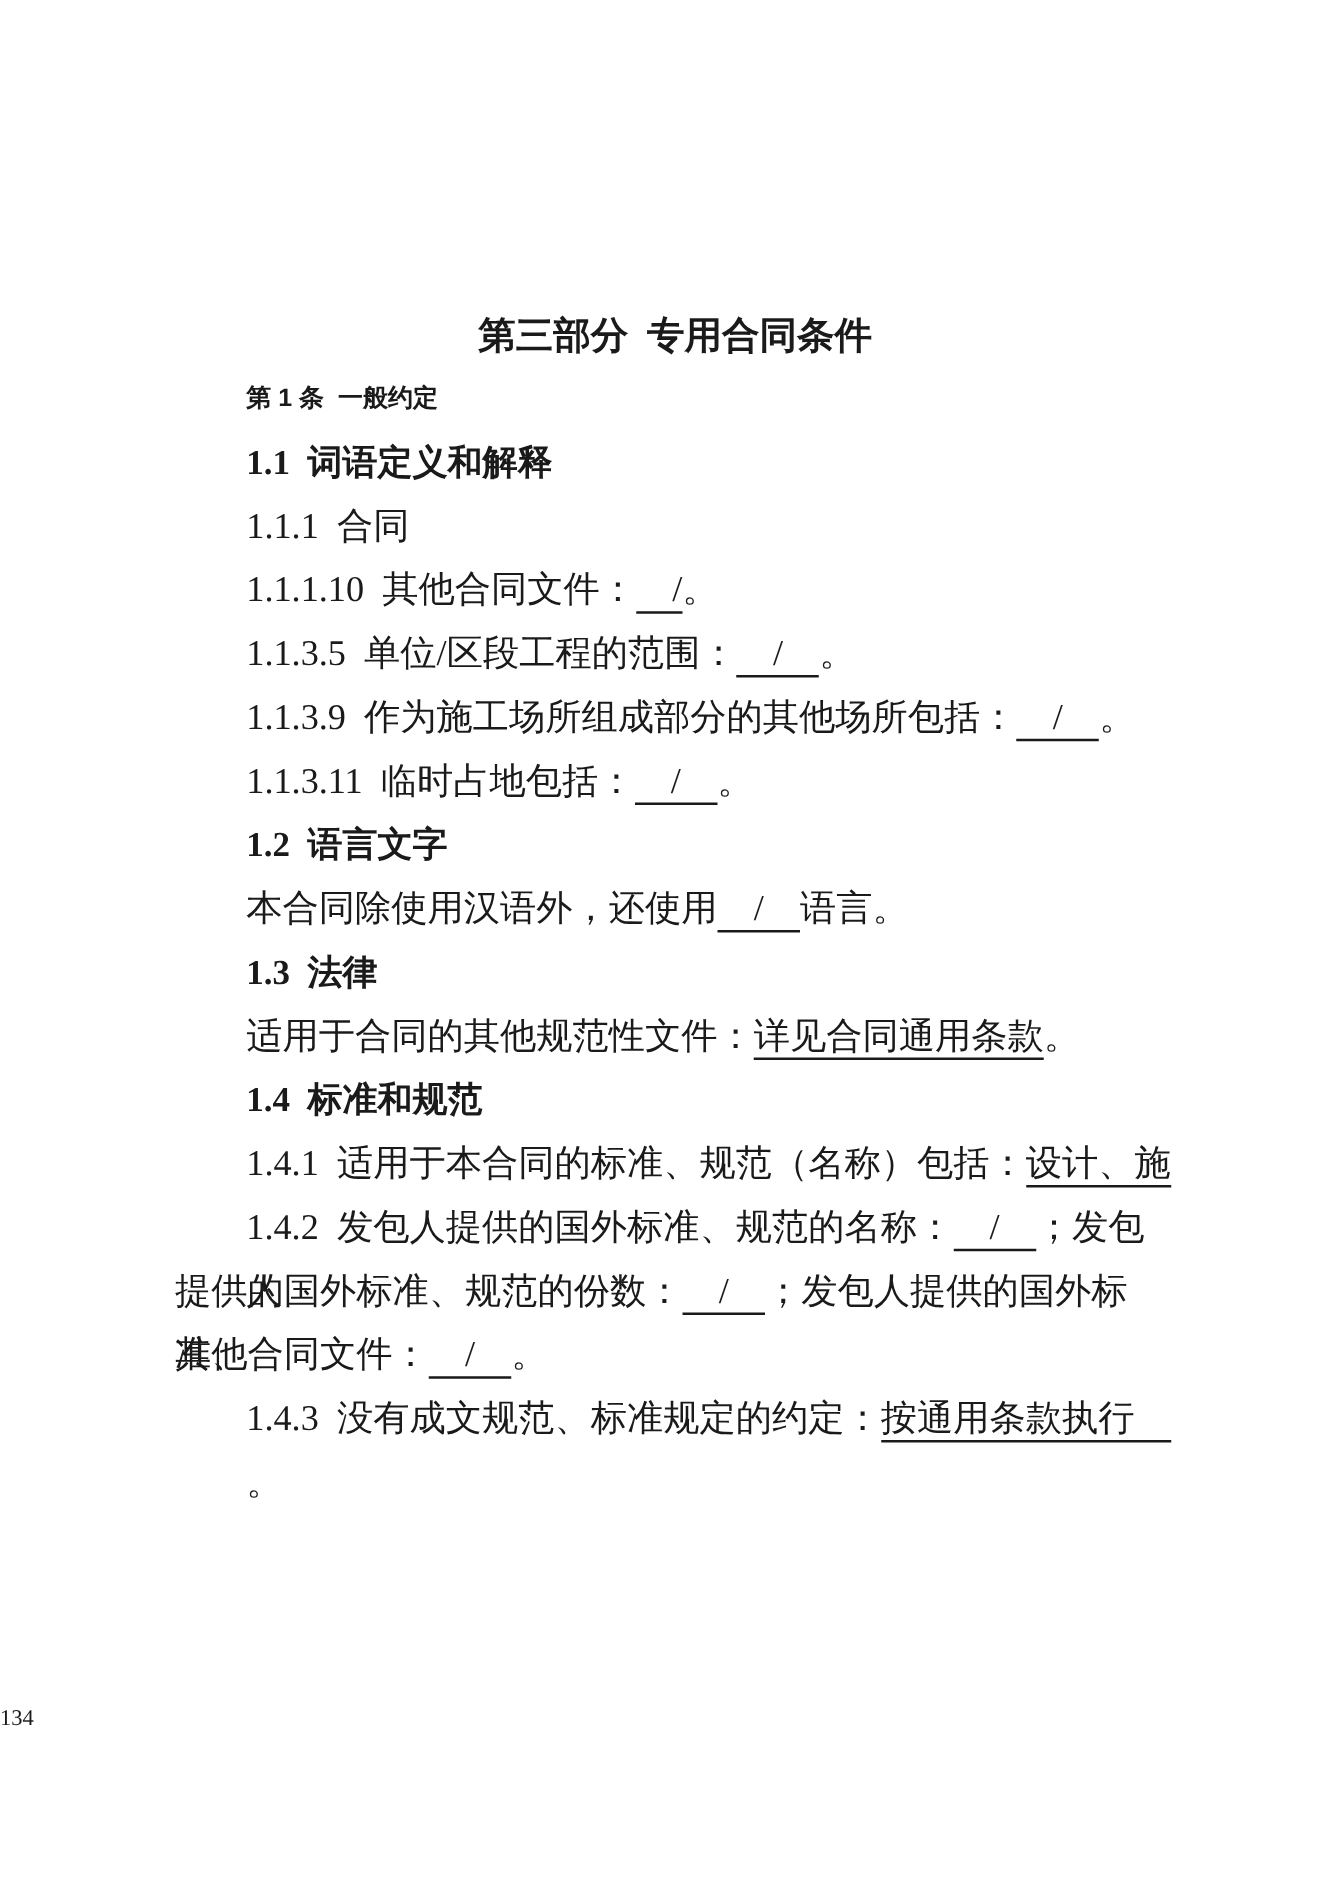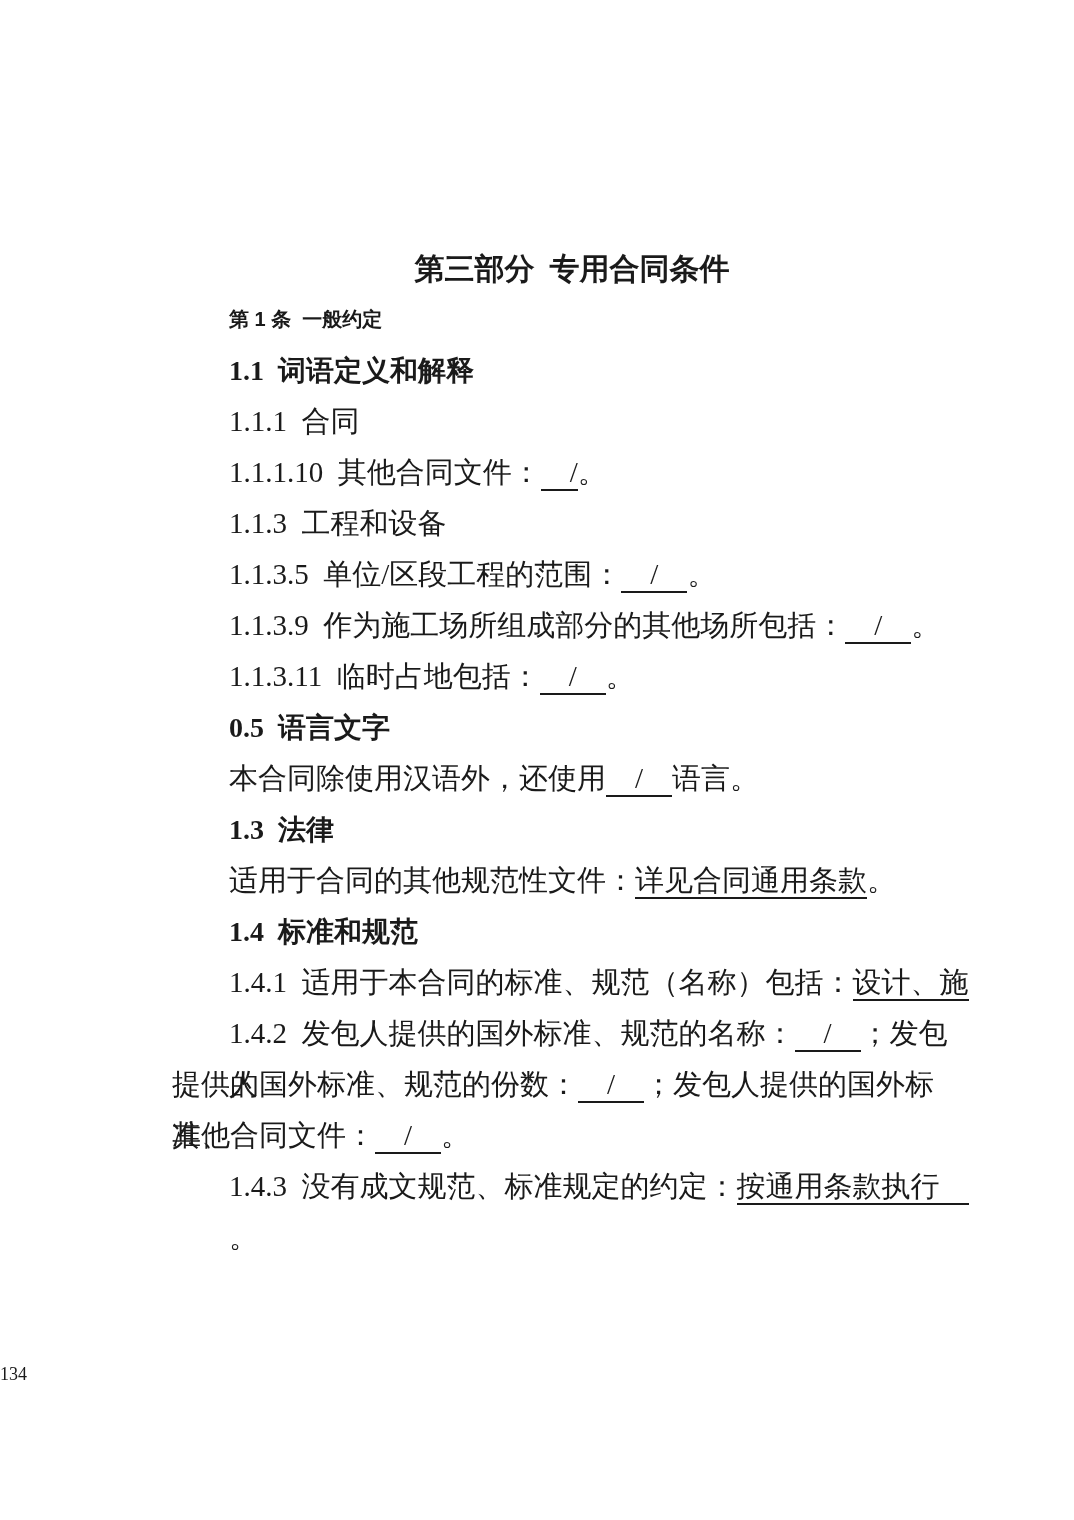--- a/index.html
+++ b/index.html
@@ -14,21 +14,20 @@
     background: #ffffff;
     color: #1a1a1a;
     font-family: "Liberation Serif", "DejaVu Serif", serif;
     overflow: hidden;
   }
   .content {
     position: absolute;
     left: 140px;
     top: 243px;
     width: 800px;
-    margin-left: 32px;
   }
   .line {
     white-space: pre-wrap;
     height: 51px;
     line-height: 51px;
     font-size: 29px;
     padding-left: 57px;
   }
   .line.title {
     padding-left: 0;
@@ -68,25 +67,24 @@
 <body>
 
 <div class="page">
   <div class="content">
     <div class="line title">第三部分  专用合同条件</div>
     <div>
         <div class="line h1"><span class="seg">第 1 条  一般约定</span></div>
         <div class="line h2"><span class="seg">1.1  词语定义和解释</span></div>
         <div class="line body"><span class="seg">1.1.1  合同</span></div>
         <div class="line body"><span class="seg">1.1.1.10  其他合同文件：</span><span class="seg u">　/</span><span class="seg">。</span></div>
-        <div class="line body"><span class="seg">1.1.3  工程和设备</span></div>
         <div class="line body"><span class="seg">1.1.3.5  单位/区段工程的范围：</span><span class="seg u">　/　</span><span class="seg">。</span></div>
         <div class="line body"><span class="seg">1.1.3.9  作为施工场所组成部分的其他场所包括：</span><span class="seg u">　/　</span><span class="seg">。</span></div>
         <div class="line body"><span class="seg">1.1.3.11  临时占地包括：</span><span class="seg u">　/　</span><span class="seg">。</span></div>
-        <div class="line h2"><span class="seg">0.5  语言文字</span></div>
+        <div class="line h2"><span class="seg">1.2  语言文字</span></div>
         <div class="line body"><span class="seg">本合同除使用汉语外，还使用</span><span class="seg u">　/　</span><span class="seg">语言。</span></div>
         <div class="line h2"><span class="seg">1.3  法律</span></div>
         <div class="line body"><span class="seg">适用于合同的其他规范性文件：</span><span class="seg u">详见合同通用条款</span><span class="seg">。</span></div>
         <div class="line h2"><span class="seg">1.4  标准和规范</span></div>
         <div class="line body"><span class="seg">1.4.1  适用于本合同的标准、规范（名称）包括：</span><span class="seg u">设计、施</span></div>
         <div class="line body"><span class="seg">1.4.2  发包人提供的国外标准、规范的名称：</span><span class="seg u">　/　</span><span class="seg">；发包人</span></div>
         <div class="line cont"><span class="seg">提供的国外标准、规范的份数：</span><span class="seg u">　/　</span><span class="seg">；发包人提供的国外标准、</span></div>
         <div class="line cont"><span class="seg">其他合同文件：</span><span class="seg u">　/　</span><span class="seg">。</span></div>
         <div class="line body"><span class="seg">1.4.3  没有成文规范、标准规定的约定：</span><span class="seg u">按通用条款执行　</span><span class="seg">。</span></div>
       </div>

